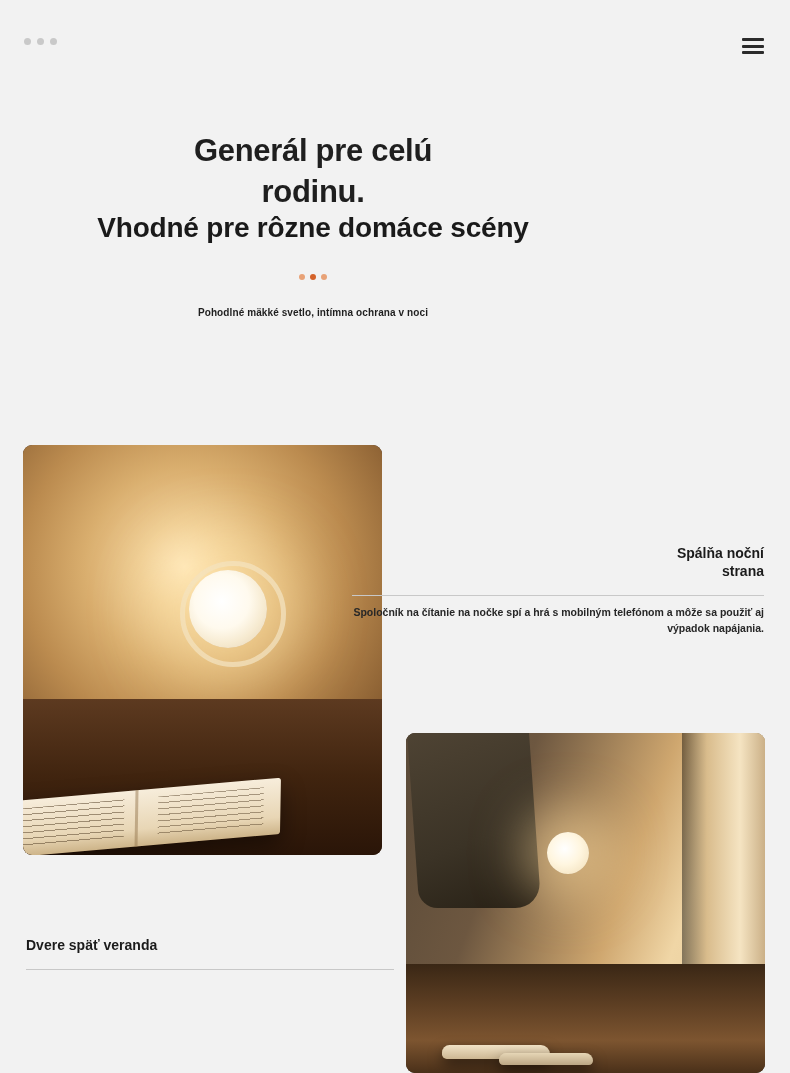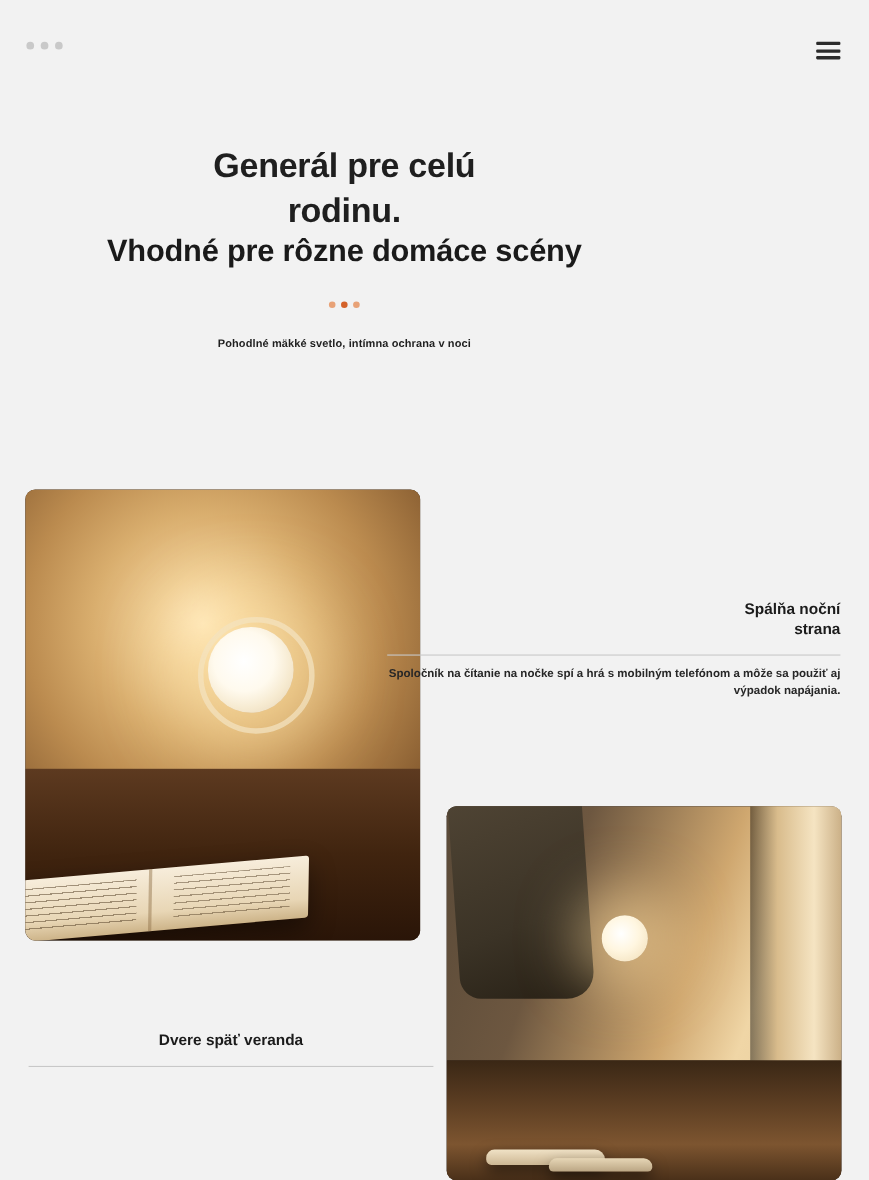--- a/index.html
+++ b/index.html
@@ -268,21 +268,21 @@
     left: 352px;
     top: 545px;
     width: 412px;
     text-align: right;
   }
   .card-left {
     position: absolute;
     left: 26px;
     top: 937px;
     width: 368px;
-    text-align: center;
+    text-align: left;
   }
   .card-title {
     font-size: 14px;
     font-weight: bold;
     color: #1b1b1b;
     line-height: 1.28;
   }
   .card-rule {
     margin-top: 14px;
     height: 1px;

